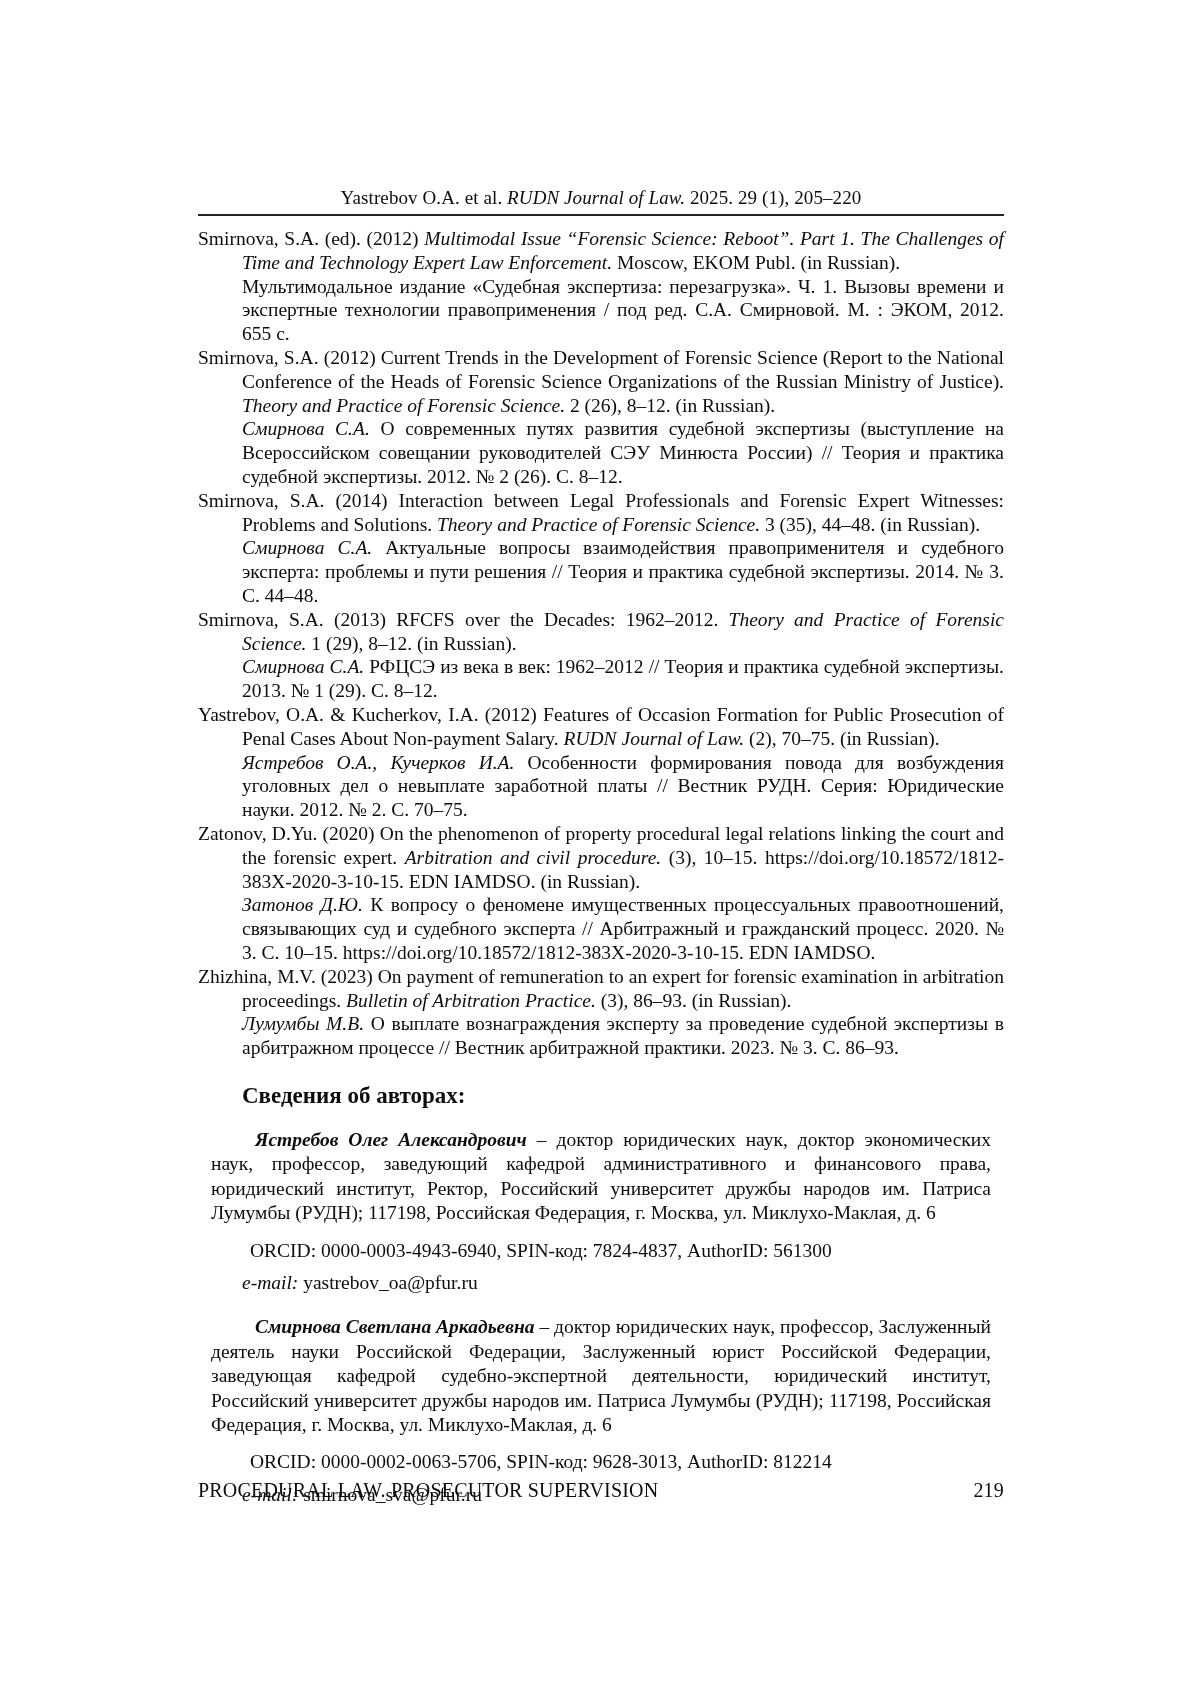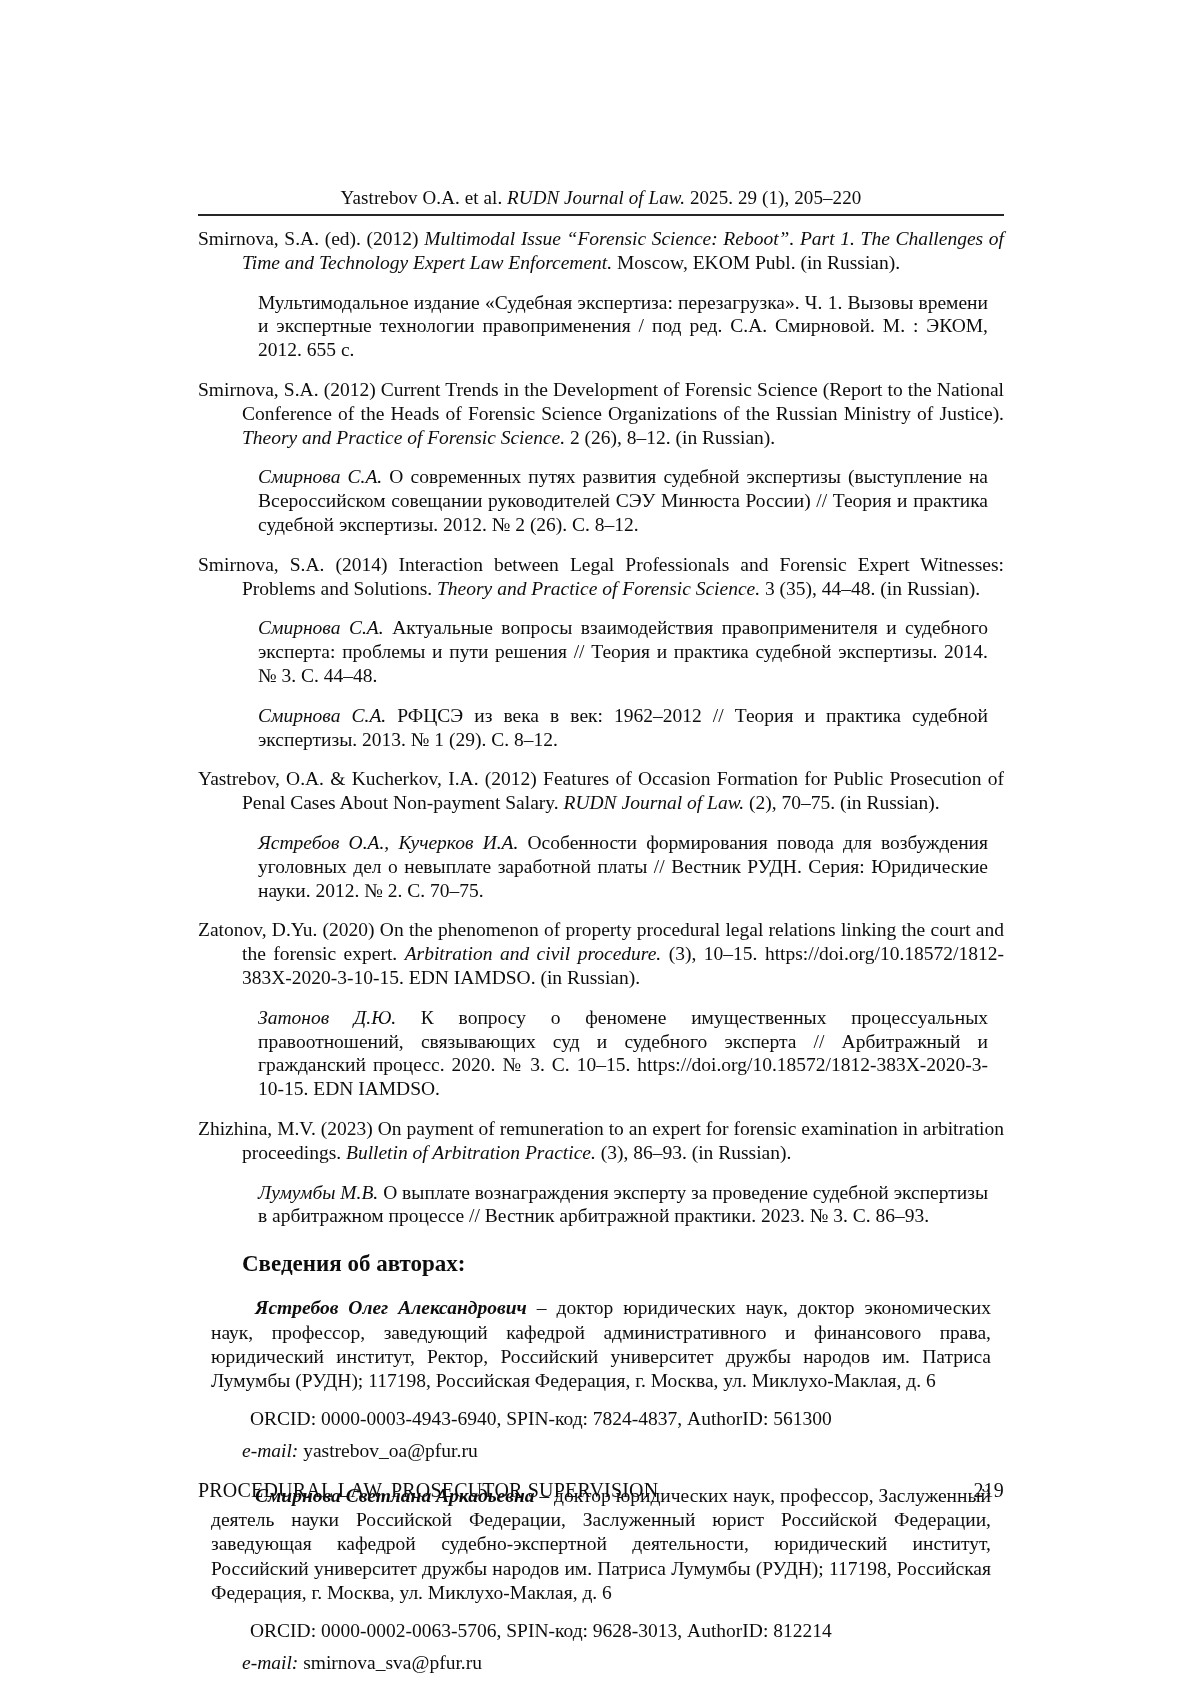--- a/index.html
+++ b/index.html
@@ -27,21 +27,21 @@
     border-top:2.5px solid #262626;
     margin:4px 0 0 0;
   }
   .references {
     margin-top:11px;
     font-size:19.5px;
     line-height:23.8px;
     text-align:justify;
   }
   .ref-en { margin:0; padding-left:44px; text-indent:-44px; }
-  .ref-ru { margin:16px; padding-left:44px; text-indent:0; }
+  .ref-ru { margin:0; padding-left:44px; text-indent:0; }
   .authors-heading {
     margin-top:24px;
     padding-left:44px;
     font-weight:bold;
     font-size:23px;
     line-height:24px;
   }
   .authors { font-size:19.5px; line-height:24.4px; }
   .author-block { margin-top:20px; }
   .author-bio { margin:13px; text-indent:44px; text-align:justify; }
@@ -77,20 +77,21 @@
         </div>
         <div>
           <p class="ref-en"><span class="seg-n">Smirnova, S.A. (2012) Current Trends in the Development of Forensic Science (Report to the National Conference of the Heads of Forensic Science Organizations of the Russian Ministry of Justice). </span><span class="seg-i">Theory and Practice of Forensic Science.</span><span class="seg-n"> 2 (26), 8–12. (in Russian).</span></p>
           <p class="ref-ru"><span class="seg-i">Смирнова С.А.</span><span class="seg-n"> О современных путях развития судебной экспертизы (выступление на Всероссийском совещании руководителей СЭУ Минюста России) // Теория и практика судебной экспертизы. 2012. № 2 (26). С. 8–12.</span></p>
         </div>
         <div>
           <p class="ref-en"><span class="seg-n">Smirnova, S.A. (2014) Interaction between Legal Professionals and Forensic Expert Witnesses: Problems and Solutions. </span><span class="seg-i">Theory and Practice of Forensic Science.</span><span class="seg-n"> 3 (35), 44–48. (in Russian).</span></p>
           <p class="ref-ru"><span class="seg-i">Смирнова С.А.</span><span class="seg-n"> Актуальные вопросы взаимодействия правоприменителя и судебного эксперта: проблемы и пути решения // Теория и практика судебной экспертизы. 2014. № 3. С. 44–48.</span></p>
         </div>
         <div>
+          <p class="ref-en"><span class="seg-n">Smirnova, S.A. (2013) RFCFS over the Decades: 1962–2012. </span><span class="seg-i">Theory and Practice of Forensic Science.</span><span class="seg-n"> 1 (29), 8–12. (in Russian).</span></p>
           <p class="ref-ru"><span class="seg-i">Смирнова С.А.</span><span class="seg-n"> РФЦСЭ из века в век: 1962–2012 // Теория и практика судебной экспертизы. 2013. № 1 (29). С. 8–12.</span></p>
         </div>
         <div>
           <p class="ref-en"><span class="seg-n">Yastrebov, O.A. &amp; Kucherkov, I.A. (2012) Features of Occasion Formation for Public Prosecution of Penal Cases About Non-payment Salary. </span><span class="seg-i">RUDN Journal of Law.</span><span class="seg-n"> (2), 70–75. (in Russian).</span></p>
           <p class="ref-ru"><span class="seg-i">Ястребов О.А., Кучерков И.А.</span><span class="seg-n"> Особенности формирования повода для возбуждения уголовных дел о невыплате заработной платы // Вестник РУДН. Серия: Юридические науки. 2012. № 2. С. 70–75.</span></p>
         </div>
         <div>
           <p class="ref-en"><span class="seg-n">Zatonov, D.Yu. (2020) On the phenomenon of property procedural legal relations linking the court and the forensic expert. </span><span class="seg-i">Arbitration and civil procedure.</span><span class="seg-n"> (3), 10–15. https://doi.org/10.18572/1812-383X-2020-3-10-15. EDN IAMDSO. (in Russian).</span></p>
           <p class="ref-ru"><span class="seg-i">Затонов Д.Ю.</span><span class="seg-n"> К вопросу о феномене имущественных процессуальных правоотношений, связывающих суд и судебного эксперта // Арбитражный и гражданский процесс. 2020. № 3. С. 10–15. https://doi.org/10.18572/1812-383X-2020-3-10-15. EDN IAMDSO.</span></p>
         </div>

